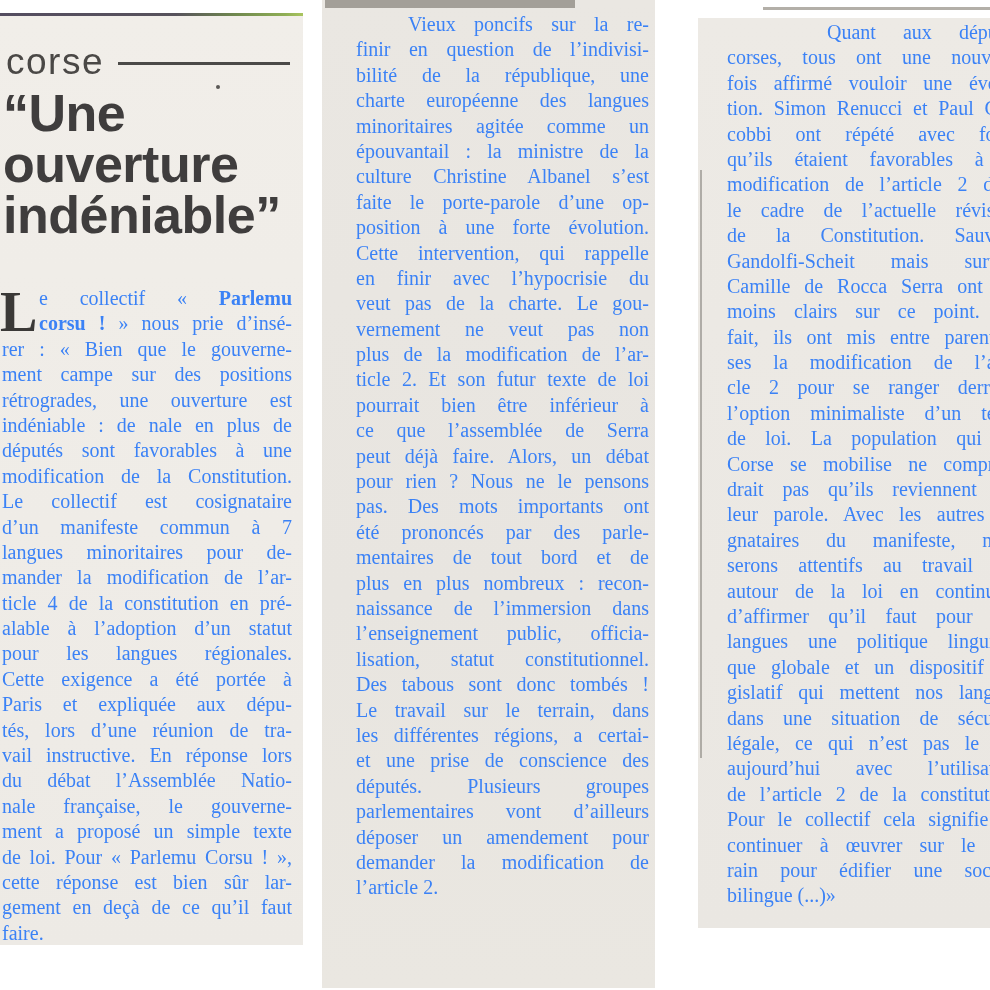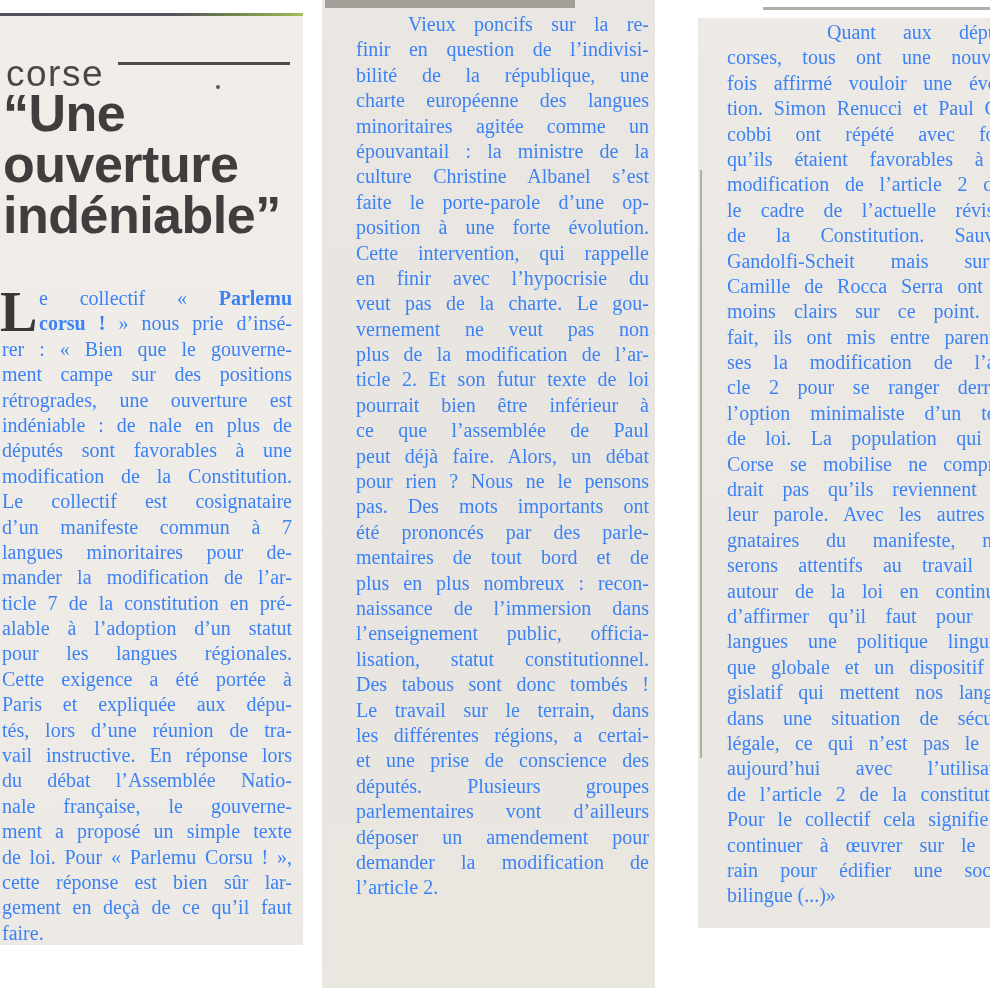--- a/index.html
+++ b/index.html
@@ -16,21 +16,21 @@
     background:linear-gradient(90deg,#544d60 0%,#57525c 58%,#70894e 78%,#8fae55 94%,#a9c45f 100%);}
   .band-mid-top{position:absolute;left:325px;top:0;width:250px;height:8px;background:#96928b;opacity:.85;}
   .streak-right-top{position:absolute;left:763px;top:7px;width:227px;height:3px;background:#b3afa8;}
   .vline-right{position:absolute;left:700px;top:170px;width:2px;height:588px;background:#8f8c86;opacity:.65;}
   .speck{position:absolute;left:216px;top:85px;width:4px;height:4px;border-radius:50%;background:#5a5855;}
 
   .kicker{
     position:absolute;left:6px;top:42px;
     font-family:"Liberation Sans", sans-serif;
     font-size:37px;line-height:40px;font-weight:400;
-    color:#4a4846;letter-spacing:1.5px;margin-top:12px;
+    color:#4a4846;letter-spacing:1.5px;
   }
   .kicker-rule{position:absolute;left:118px;top:62px;width:172px;height:3px;background:#4b4a48;}
   .headline{
     position:absolute;left:3px;top:88px;width:300px;
     font-family:"Liberation Sans", sans-serif;
     font-size:52px;line-height:51px;font-weight:700;
     color:#3f3d3d;letter-spacing:-0.5px;
   }
   .bodycol{
     position:absolute;
@@ -81,21 +81,21 @@
       <div class="line">rer : « Bien que le gouverne-</div>
       <div class="line">ment campe sur des positions</div>
       <div class="line">rétrogrades, une ouverture est</div>
       <div class="line">indéniable : de nale en plus de</div>
       <div class="line">députés sont favorables à une</div>
       <div class="line">modification de la Constitution.</div>
       <div class="line">Le collectif est cosignataire</div>
       <div class="line">d’un manifeste commun à 7</div>
       <div class="line">langues minoritaires pour de-</div>
       <div class="line">mander la modification de l’ar-</div>
-      <div class="line">ticle 7 de la constitution en pré-</div>
+      <div class="line">ticle 4 de la constitution en pré-</div>
       <div class="line">alable à l’adoption d’un statut</div>
       <div class="line">pour les langues régionales.</div>
       <div class="line">Cette exigence a été portée à</div>
       <div class="line">Paris et expliquée aux dépu-</div>
       <div class="line">tés, lors d’une réunion de tra-</div>
       <div class="line">vail instructive. En réponse lors</div>
       <div class="line">du débat l’Assemblée Natio-</div>
       <div class="line">nale française, le gouverne-</div>
       <div class="line">ment a proposé un simple texte</div>
       <div class="line">de loi. Pour « Parlemu Corsu ! »,</div>
@@ -114,21 +114,21 @@
       <div class="line">culture Christine Albanel s’est</div>
       <div class="line">faite le porte-parole d’une op-</div>
       <div class="line">position à une forte évolution.</div>
       <div class="line">Cette intervention, qui rappelle</div>
       <div class="line">en finir avec l’hypocrisie du</div>
       <div class="line">veut pas de la charte. Le gou-</div>
       <div class="line">vernement ne veut pas non</div>
       <div class="line">plus de la modification de l’ar-</div>
       <div class="line">ticle 2. Et son futur texte de loi</div>
       <div class="line">pourrait bien être inférieur à</div>
-      <div class="line">ce que l’assemblée de Paul</div>
+      <div class="line">ce que l’assemblée de Serra</div>
       <div class="line">peut déjà faire. Alors, un débat</div>
       <div class="line">pour rien ? Nous ne le pensons</div>
       <div class="line">pas. Des mots importants ont</div>
       <div class="line">été prononcés par des parle-</div>
       <div class="line">mentaires de tout bord et de</div>
       <div class="line">plus en plus nombreux : recon-</div>
       <div class="line">naissance de l’immersion dans</div>
       <div class="line">l’enseignement public, officia-</div>
       <div class="line">lisation, statut constitutionnel.</div>
       <div class="line">Des tabous sont donc tombés !</div>

